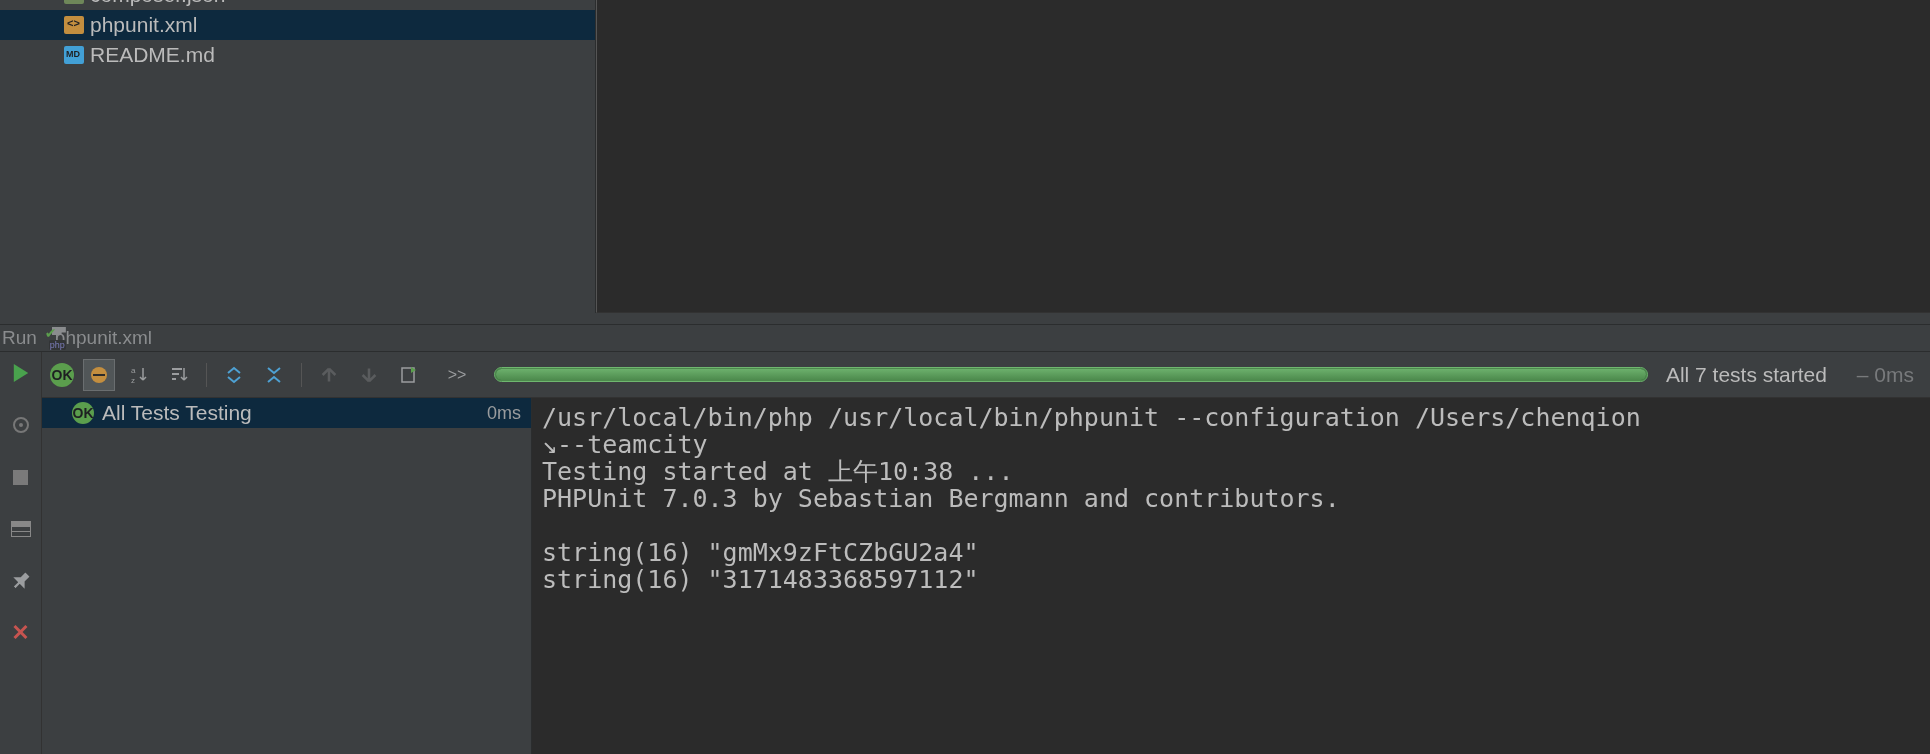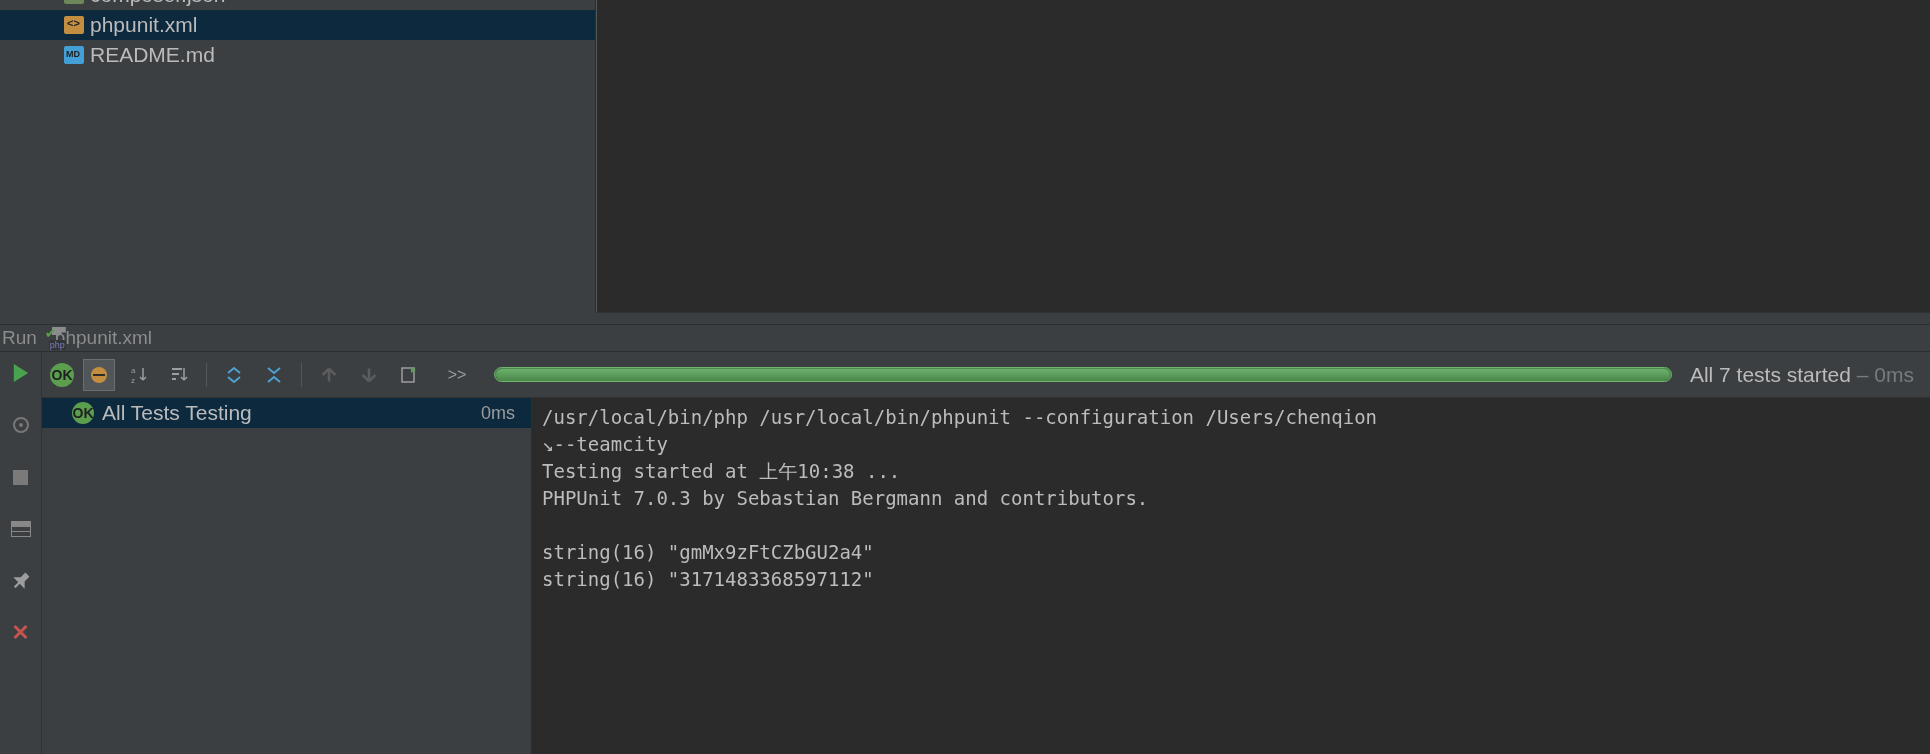--- a/index.html
+++ b/index.html
@@ -58,30 +58,30 @@
   .divider { width:1px; height:24px; background:#555; margin:0 2px; }
   .arrow-dim { color:#5a5c5e; }
 
   
   svg { display:block; }
 
   #progress-wrap { flex:1; display:flex; align-items:center; gap:18px; padding-left:20px; }
   #progress { flex:1; height:15px; border-radius:8px; background:#2b572f; border:1px solid #6fb76f; box-shadow:inset 0 0 0 1px #4d8a4d; position:relative; overflow:hidden; }
   #progress::after { content:""; position:absolute; inset:1px; border-radius:7px; background:linear-gradient(#6cb06c,#4d8a4d); }
   #progress-text { color:#bbbbbb; white-space:nowrap; padding-right:8px; }
-  #progress-text .dim { color:#787a7c; }
+  #progress-text .dim { color:#787a7c;margin-left:24px; }
 
   
   #results { flex:1; display:flex; }
   #treecol { width:490px; background:#3c3f41; border-right:1px solid #2b2d2e; }
   .res-row { height:30px; display:flex; align-items:center; background:#0d293e; padding-left:30px; color:#bbb; }
   .res-row .ok-badge { width:22px; height:22px; margin-right:8px; }
-  .res-time { margin-left:auto; padding-right:16px; font-size:18px; color:#9a9c9e;text-align:right; }
-
-  #console { flex:1; background:#2b2b2b; color:#bcbcbc; font-family:Menlo,Consolas,monospace; font-size:19px; line-height:27px; padding:6px 0 0 10px; white-space:pre; overflow:hidden; }
+  .res-time { margin-left:auto; padding-right:10px; font-size:18px; color:#9a9c9e;text-align:right; }
+
+  #console { flex:1; background:#2b2b2b; color:#bcbcbc; font-family:Menlo,Consolas,monospace; font-size:25px; line-height:27px; padding:6px 0 0 10px; white-space:pre; overflow:hidden; }
 
   .layout-ic { width:20px; height:16px; border:1px solid #888; display:flex; flex-direction:column; }
   .layout-ic div { flex:1; border-top:1px solid #888; }
   .layout-ic div:first-child { border:none; background:#888; }
 </style>
 </head>
 <body>
 
 <div id="top">
   <div id="tree">

